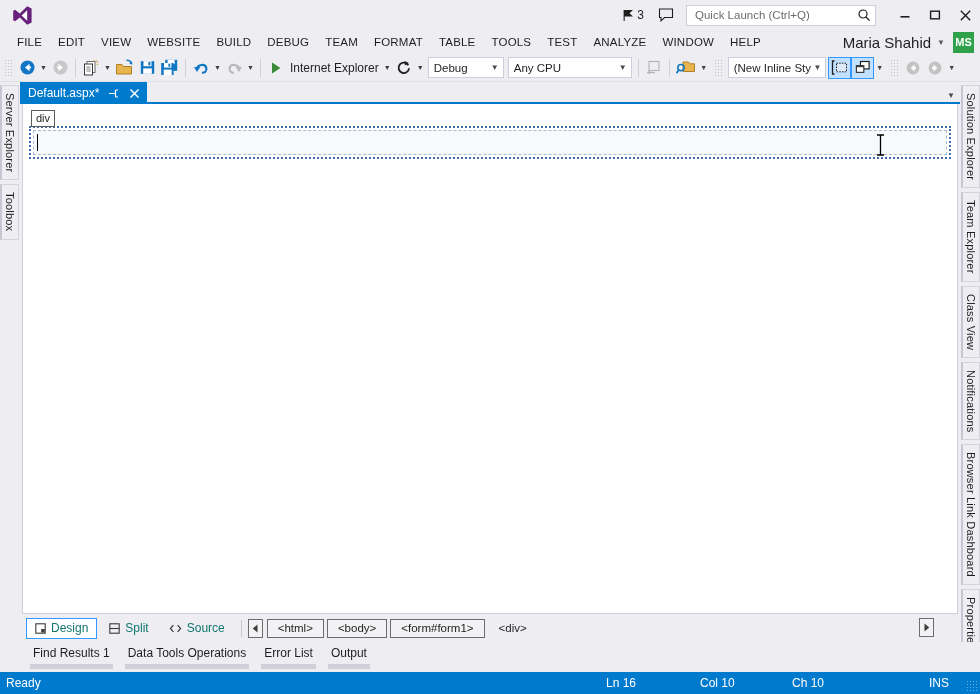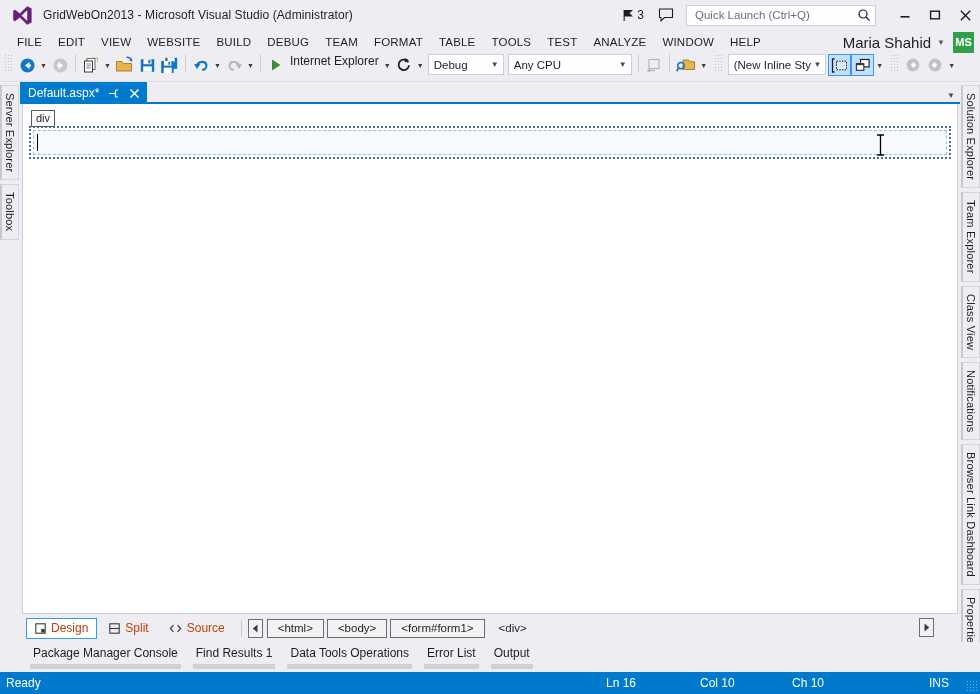--- a/index.html
+++ b/index.html
@@ -89,21 +89,21 @@
     width: 21px; height: 21px; margin-right: 6px;
     background: #2FA14B; color: #fff;
     font-size: 11px; font-weight: bold;
     display: flex; align-items: center; justify-content: center;
   }
 
   
   .toolbar {
     height: 28px; flex: 0 0 28px;
     background: #EEEEF2;
-    display: flex; align-items: flex-start;
+    display: flex; align-items: center;
     border-bottom: 1px solid #E0E0E6;
     position: relative;
   }
   .grip {
     width: 9px; height: 18px; margin: 0 3px 0 4px;
     background-image: radial-gradient(#BFBFCB 38%, transparent 40%);
     background-size: 3px 3px; background-position: 0 0;
   }
   .tb-btn {
     height: 22px; min-width: 22px;
@@ -246,21 +246,21 @@
     height: 28px; flex: 0 0 28px;
     background: #EEEEF2;
     display: flex; align-items: center;
     padding-left: 6px;
     position: relative;
   }
   .view-btn {
     height: 21px;
     display: flex; align-items: center; gap: 5px;
     padding: 0 8px;
-    font-size: 12px; color: #c2410c;
+    font-size: 12px; color: #0f766e;
     margin-right: 4px;
   }
   .view-btn.active {
     background: #FFFFFF; border: 1px solid #3399FF;
   }
   .vb-sep { width: 1px; height: 17px; background: #C8C8D0; margin: 0 6px 0 4px; }
   .crumb-scroll {
     width: 15px; height: 19px;
     border: 1px solid #6D6D6D; background: #F2F2F4;
     display: flex; align-items: center; justify-content: center;
@@ -333,21 +333,20 @@
 
 <div id="app">
 
   <div class="titlebar">
     <div class="vs-logo">
       <svg width="21" height="21" viewBox="0 0 21 21">
         <path d="M15.2 1.2 L19.6 3.4 L19.6 17.6 L15.2 19.8 L7.8 12.6 L3.1 16.2 L1.2 15.2 L1.2 5.8 L3.1 4.8 L7.8 8.4 Z" fill="#68217A"></path>
         <path d="M15.2 5.2 L15.2 15.8 L9.6 10.5 Z" fill="#FFFFFF"></path>
       </svg>
     </div>
-    <div class="title-text">GridWebOn2013 - Microsoft Visual Studio (Administrator)</div>
 
     <div class="title-right">
       <div class="notif-flag">
         <svg width="12" height="13" viewBox="0 0 12 13">
           <path d="M1 1 L10 1 L6.5 4.2 L10 7.4 L1 7.4 Z" fill="#1E1E1E"></path>
           <rect x="0.6" y="1" width="1.1" height="11" fill="#1E1E1E"></rect>
         </svg>
         <span>3</span>
       </div>
 
@@ -677,24 +676,20 @@
       <div class="rail-tab">Team Explorer</div>
       <div class="rail-tab">Class View</div>
       <div class="rail-tab">Notifications</div>
       <div class="rail-tab">Browser Link Dashboard</div>
       <div class="rail-tab">Properties</div>
     </div>
   </div>
 
   <div class="dockbar">
     <div class="dock-tab">
-      <span class="dt-label">Package Manager Console</span>
-      <span class="dt-bar"></span>
-    </div>
-    <div class="dock-tab">
       <span class="dt-label">Find Results 1</span>
       <span class="dt-bar"></span>
     </div>
     <div class="dock-tab">
       <span class="dt-label">Data Tools Operations</span>
       <span class="dt-bar"></span>
     </div>
     <div class="dock-tab">
       <span class="dt-label">Error List</span>
       <span class="dt-bar"></span>

